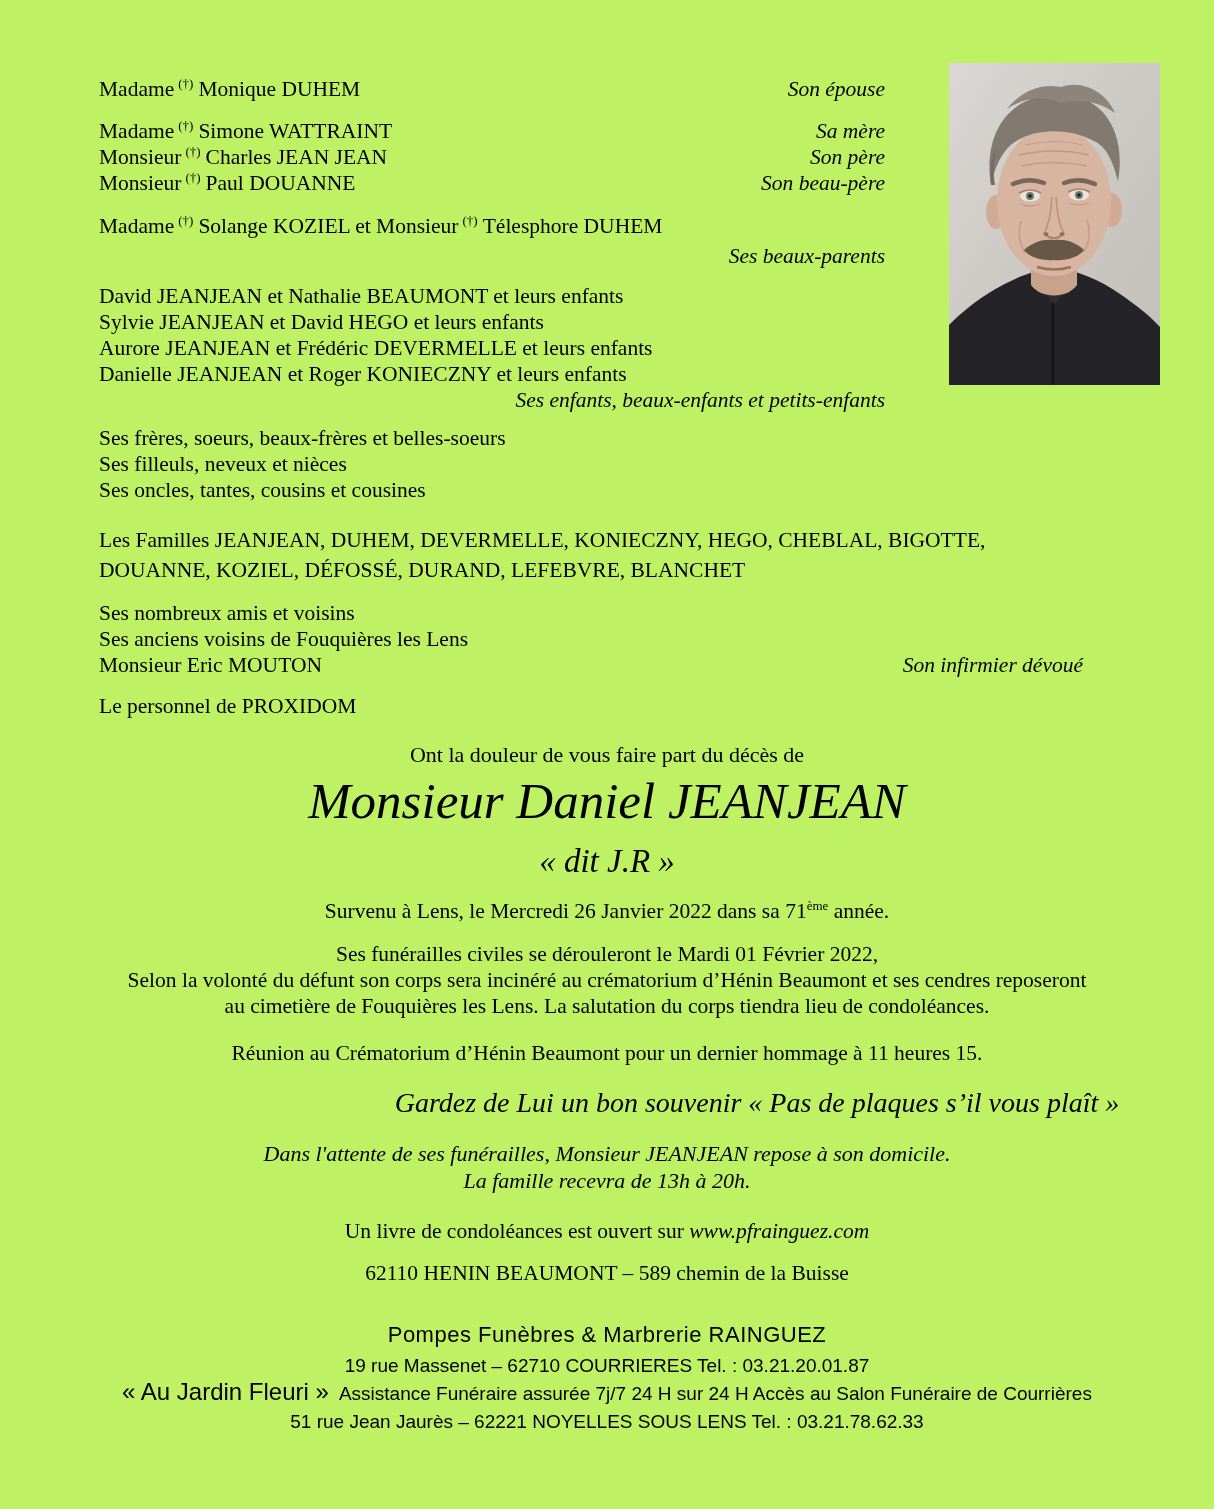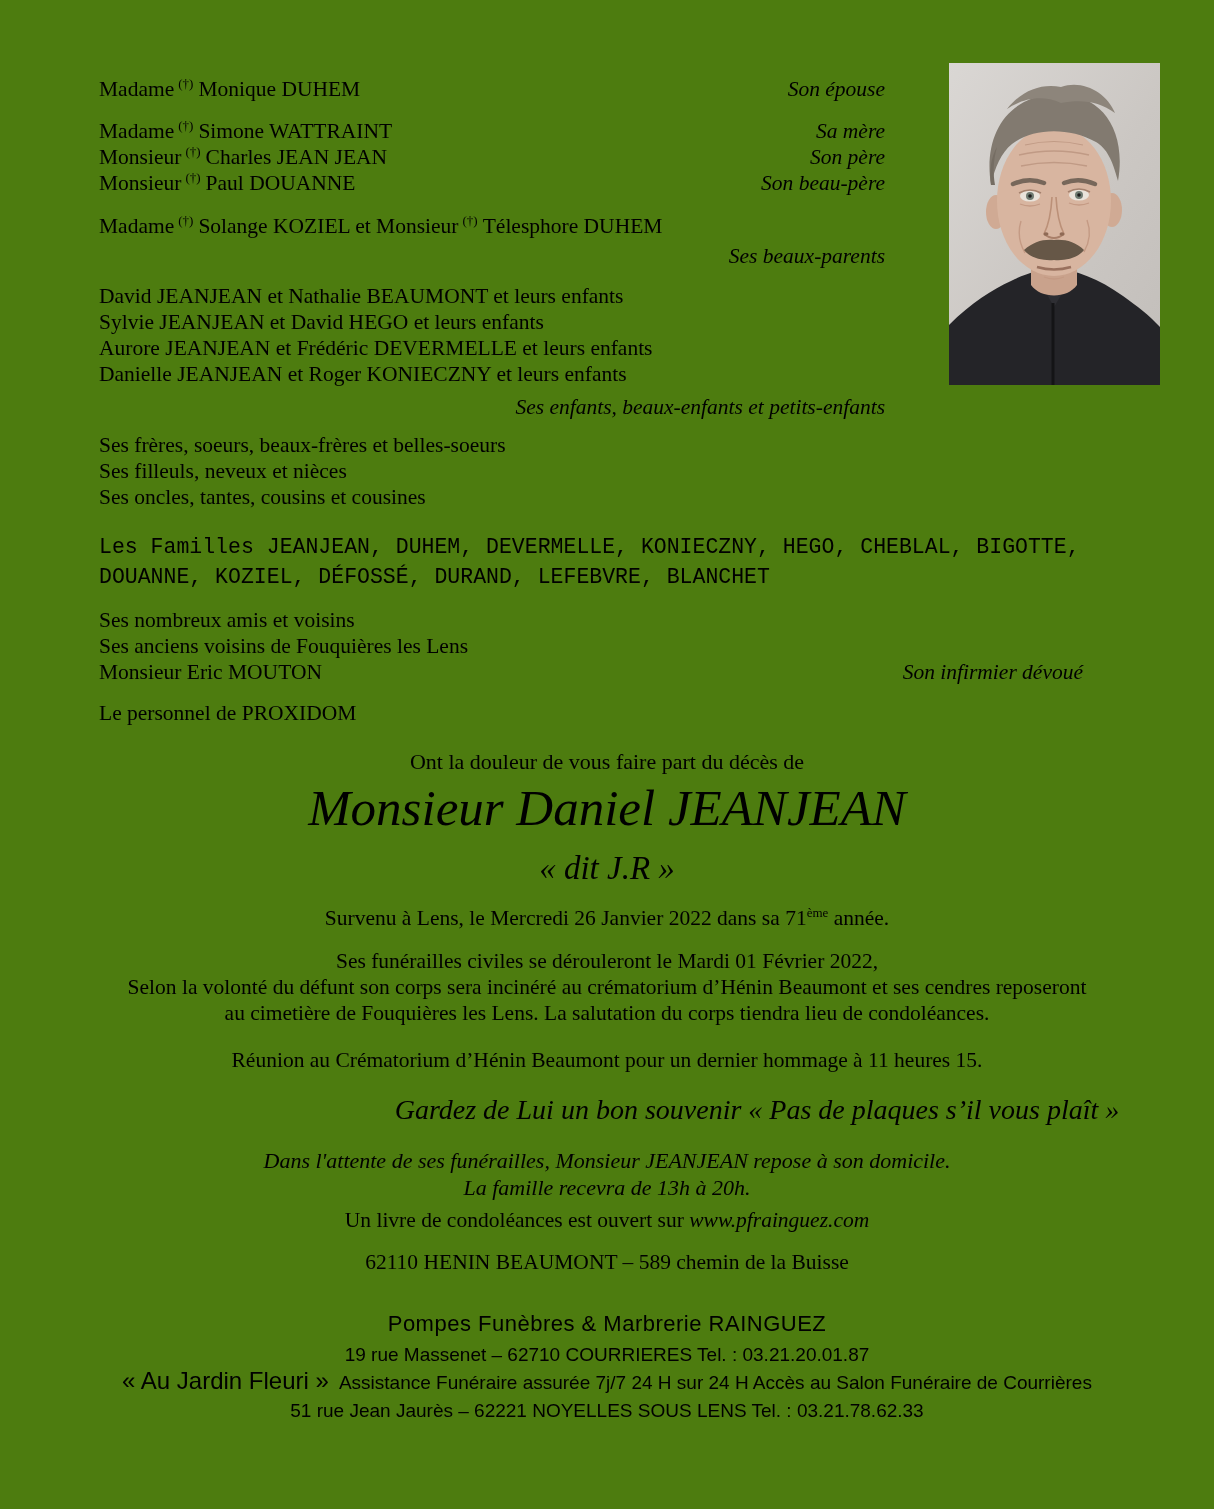--- a/index.html
+++ b/index.html
@@ -1,19 +1,19 @@
 <!DOCTYPE html>
 <html lang="fr"><head>
 <meta charset="utf-8">
 <style>
   html,body { margin:0; padding:0; background:#ffffff; }
   .page {
     position:relative;
     width:1214px; height:1509px;
-    background:#4d7c0f;
+    background:#bef264;
     color:#000000;
     font-family:"Liberation Serif", serif;
     font-size:21.5px;
     overflow:hidden;
   }
   .left-col { margin-left:99px; }
   .line { line-height:26px; }
   sup.dg { font-size:13px; line-height:0; margin:0 5px 0 4px; }
   .it { font-style:italic; }
 
@@ -21,41 +21,41 @@
   .row { display:flex; justify-content:space-between; width:786px; line-height:26px; }
   .row .rel { font-style:italic; }
   .row-wide { width:984px; }
   .right-align { width:786px; text-align:right; font-style:italic; line-height:26px; }
 
   .spouse-row { margin-top:76px; }
   .parents-block { margin-top:16px; }
   .inlaws-line { margin-top:17px; }
   .inlaws-label { margin-top:4px; }
   .children-block { margin-top:14px; }
-  .children-label { margin-top:7px; }
+  .children-label { margin-top:0; }
   .relatives-block { margin-top:12px; }
   .families-block { margin-top:22px; }
-  .families-block .line { line-height:30px;font-family:Liberation Mono, monospace; }
+  .families-block .line { line-height:30px; }
   .friends-block { margin-top:15px; }
   .nurse-row { }
   .staff-line { margin-top:15px; }
 
   .center { text-align:center; width:100%; }
   .intro { margin-top:23px; line-height:26px; font-size:22px; }
   .deceased-name { margin-top:2px; font-style:italic; font-size:51px; line-height:62px; }
   .nickname { margin-top:9px; font-style:italic; font-size:33px; line-height:40px; }
   .death-line { margin-top:17px; line-height:26px; }
   .death-line sup { font-size:13px; line-height:0; }
   .funeral-block { margin-top:17px; line-height:26px; }
   .funeral-block .line { line-height:26px; }
   .reunion { margin-top:21px; line-height:26px; }
   .souvenir { margin-top:17px; font-style:italic; font-size:28px; line-height:40px; padding-left:300px; box-sizing:border-box; }
   .repose-block { margin-top:17px; font-style:italic; font-size:22px; }
   .repose-block .line { line-height:27px; }
-  .condolence { margin-top:6px; line-height:26px; }
+  .condolence { margin-top:24px; line-height:26px; }
   .address { margin-top:16px; line-height:26px; }
 
   .footer { font-family:"Liberation Sans", sans-serif; }
   .company { margin-top:31px; font-size:22px; line-height:36px; letter-spacing:0.5px; }
   .f-line { font-size:19px; line-height:26px; }
   .f-line-3 { margin-top:2px; }
   .brand { font-size:24px; margin-right:10px; }
 
   .photo {
     position:absolute; left:949px; top:63px;

